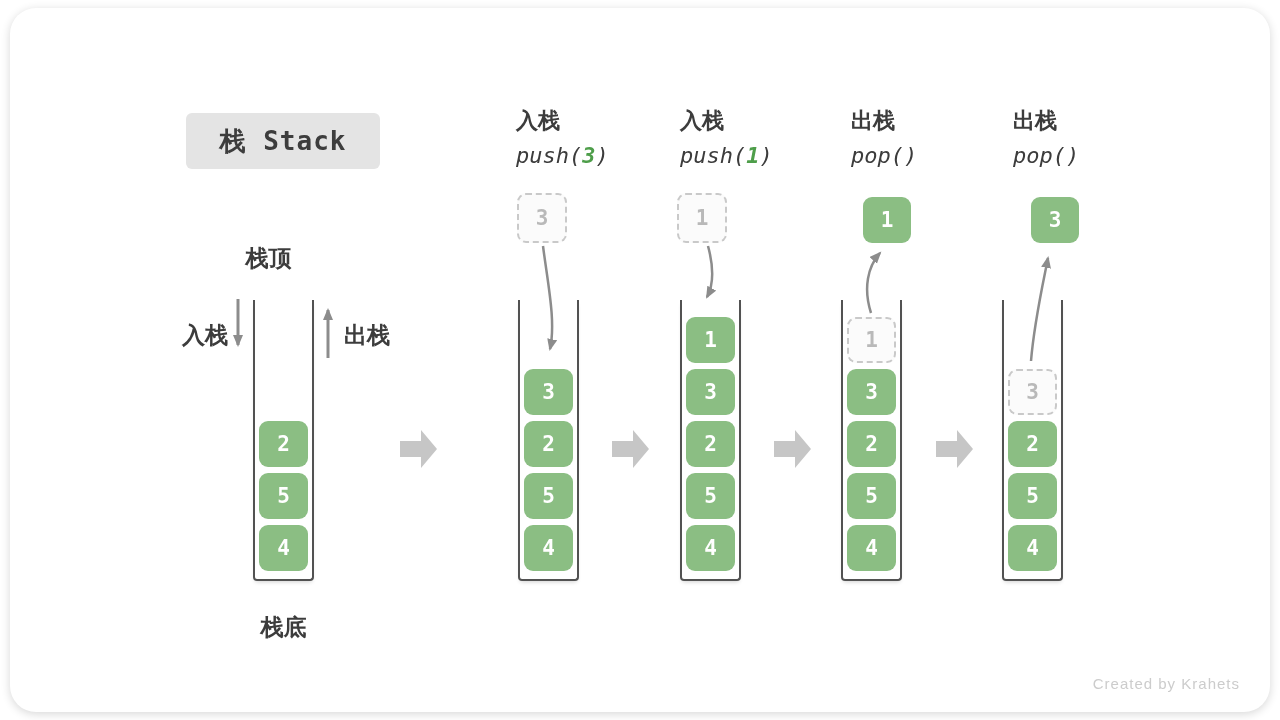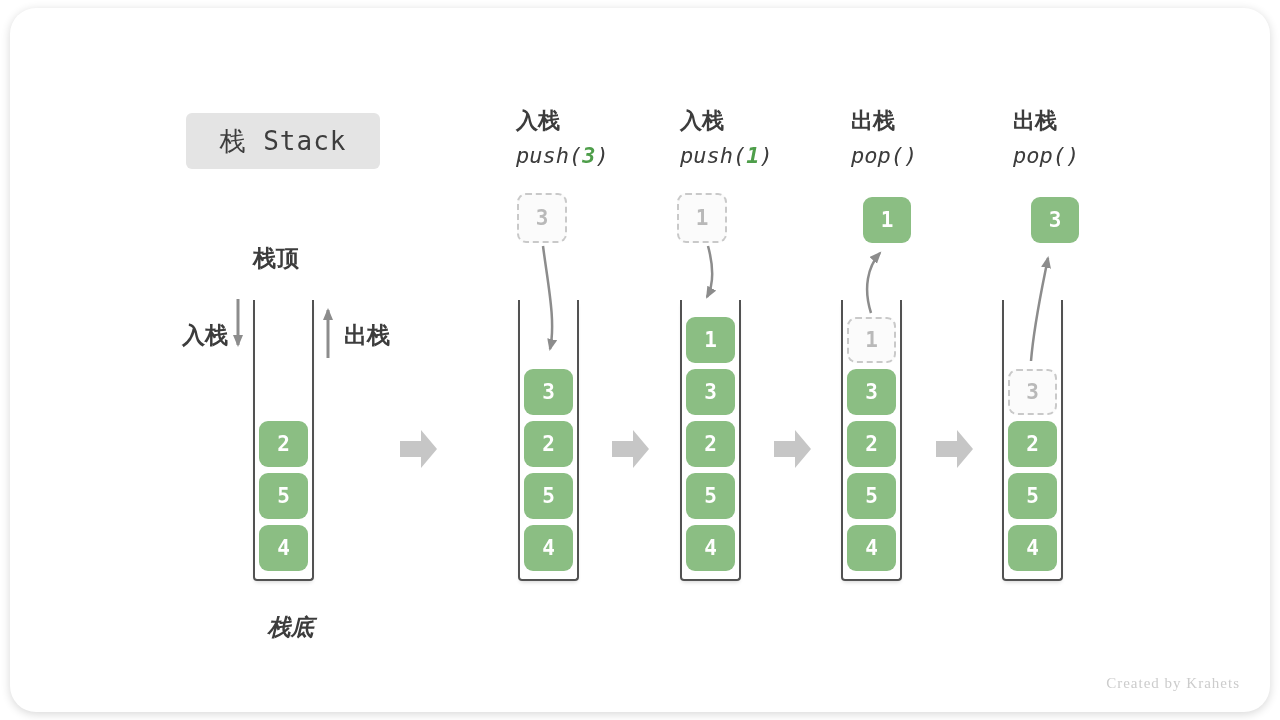--- a/index.html
+++ b/index.html
@@ -6,21 +6,21 @@
   .canvas{position:relative;width:1280px;height:720px;overflow:hidden;
           font-family:"Liberation Sans",sans-serif;}
   .card{position:absolute;left:10px;top:8px;width:1260px;height:704px;
         background:#ffffff;border-radius:26px;
         box-shadow:0 2px 10px rgba(0,0,0,0.16);}
   
   .title-box{position:absolute;left:186px;top:113px;width:194px;height:56px;
              background:#e4e4e4;border-radius:6px;display:flex;align-items:center;
              justify-content:center;}
   .title-box span{font-family:"DejaVu Sans Mono",monospace;font-size:26px;
-                  font-weight:400;color:#3d3d3d;letter-spacing:1px;}
+                  font-weight:700;color:#3d3d3d;letter-spacing:1px;}
   
   .col-label{position:absolute;top:107px;}
   .col-label .cn{font-size:22px;font-weight:700;color:#3c3c3c;line-height:28px;
                  margin-bottom:8px;}
   .col-label .code{font-family:"DejaVu Sans Mono",monospace;font-size:22px;
                    color:#3c3c3c;line-height:26px;font-style:italic;}
   .col-label .code .arg{color:#4e9e4a;font-weight:700;}
   
   .zh-label{position:absolute;font-size:23px;font-weight:700;color:#3c3c3c;}
   
@@ -44,21 +44,21 @@
                     box-sizing:border-box;}
   .float-box.solid{width:48px;height:46px;background:#8bbe83;border-radius:9px;
                    color:#ffffff;}
   .fb2{left:517px;top:193px;} .fb3{left:677px;top:193px;}
   .fb4{left:863px;top:197px;} .fb5{left:1031px;top:197px;}
   
   .overlay{position:absolute;left:0;top:0;width:1280px;height:720px;
            pointer-events:none;}
   
   .footer{position:absolute;right:40px;top:675px;
-          font-family:Liberation Serif, serif;font-size:15px;
+          font-family:Liberation Sans, sans-serif;font-size:15px;
           color:#cccccc;letter-spacing:1px;}
 </style>
 </head>
 <body>
 
 <div class="canvas">
   <div class="card"></div>
 
   <div class="title-box">
     <span>栈 Stack</span>
@@ -74,22 +74,22 @@
   </div>
   <div class="col-label" style="left:851px">
     <div class="cn">出栈</div>
     <div class="code"><span>pop(</span><span class="arg"></span><span>)</span></div>
   </div>
   <div class="col-label" style="left:1013px">
     <div class="cn">出栈</div>
     <div class="code"><span>pop(</span><span class="arg"></span><span>)</span></div>
   </div>
 
-  <div class="zh-label" style="left:253px;top:243px;width:61px;text-align:left;">栈顶</div>
-  <div class="zh-label" style="left:260px;top:612px;width:61px;text-align:center;font-style:italic;">栈底</div>
+  <div class="zh-label" style="left:238px;top:243px;width:61px;text-align:center;">栈顶</div>
+  <div class="zh-label" style="left:253px;top:612px;width:61px;text-align:center;">栈底</div>
   <div class="zh-label" style="left:182px;top:320px;">入栈</div>
   <div class="zh-label" style="left:344px;top:320px;">出栈</div>
 
   <div class="stack s1">
     <div class="cell">2</div>
     <div class="cell">5</div>
     <div class="cell">4</div>
   </div>
 
   <div class="stack s2">

